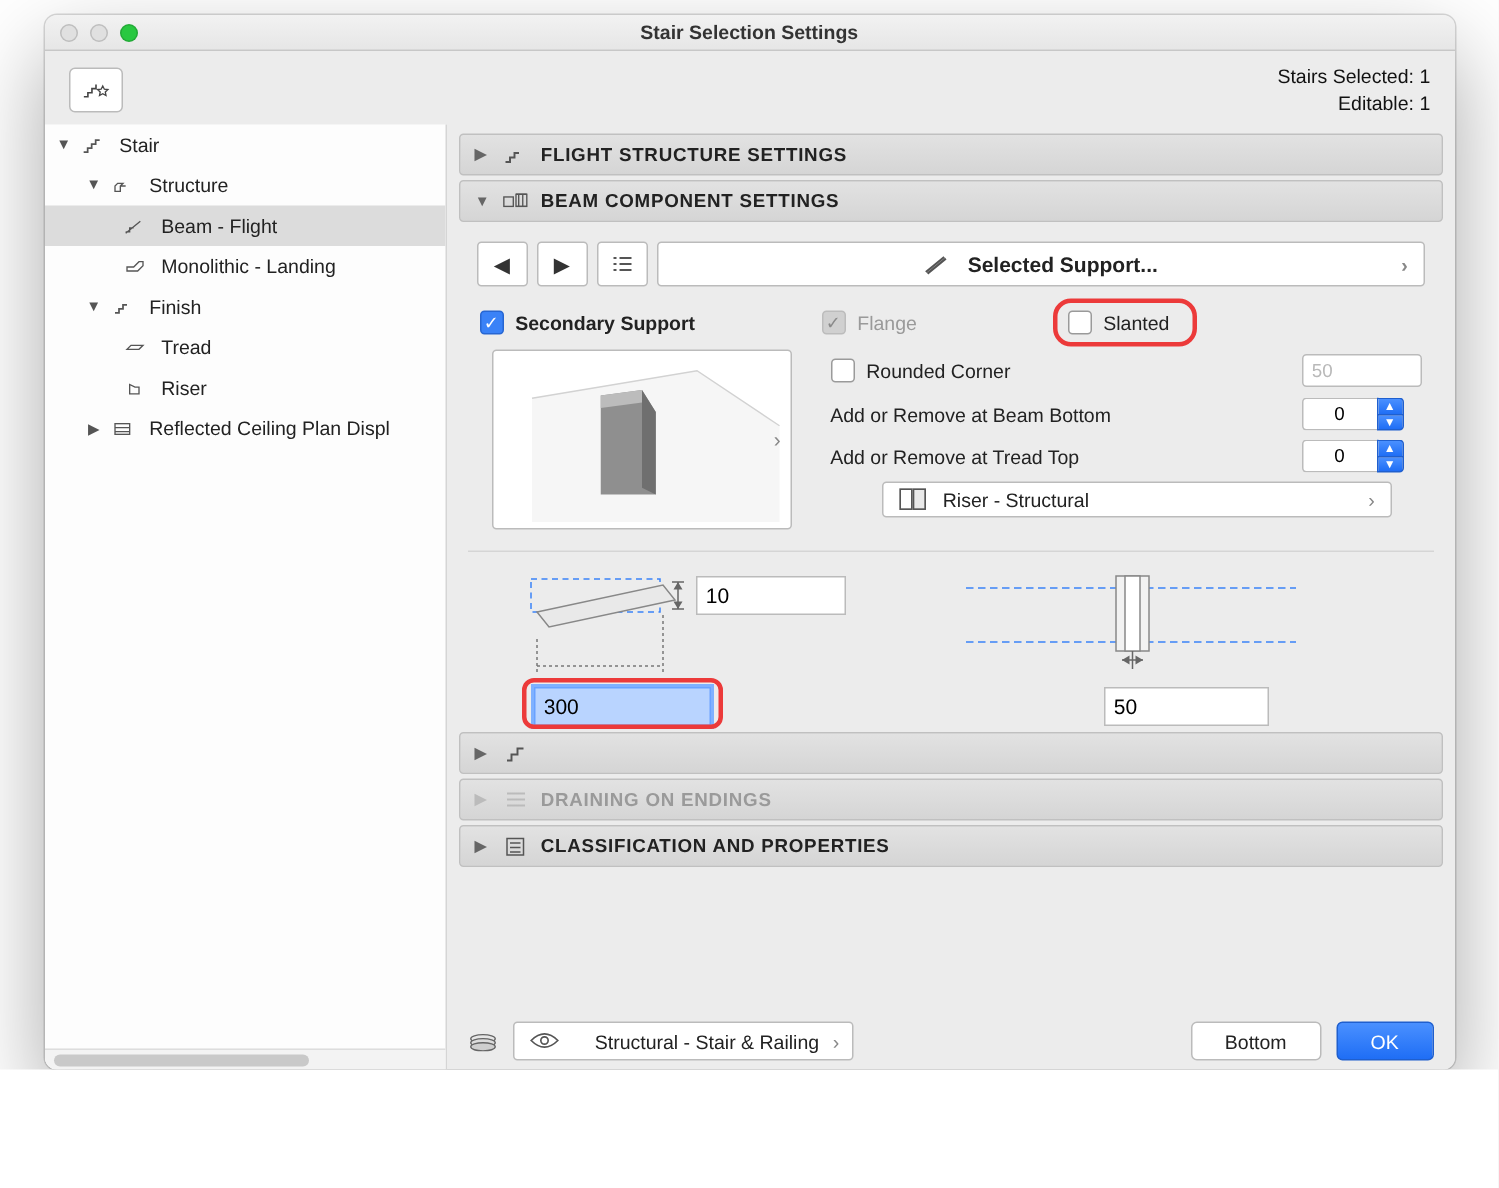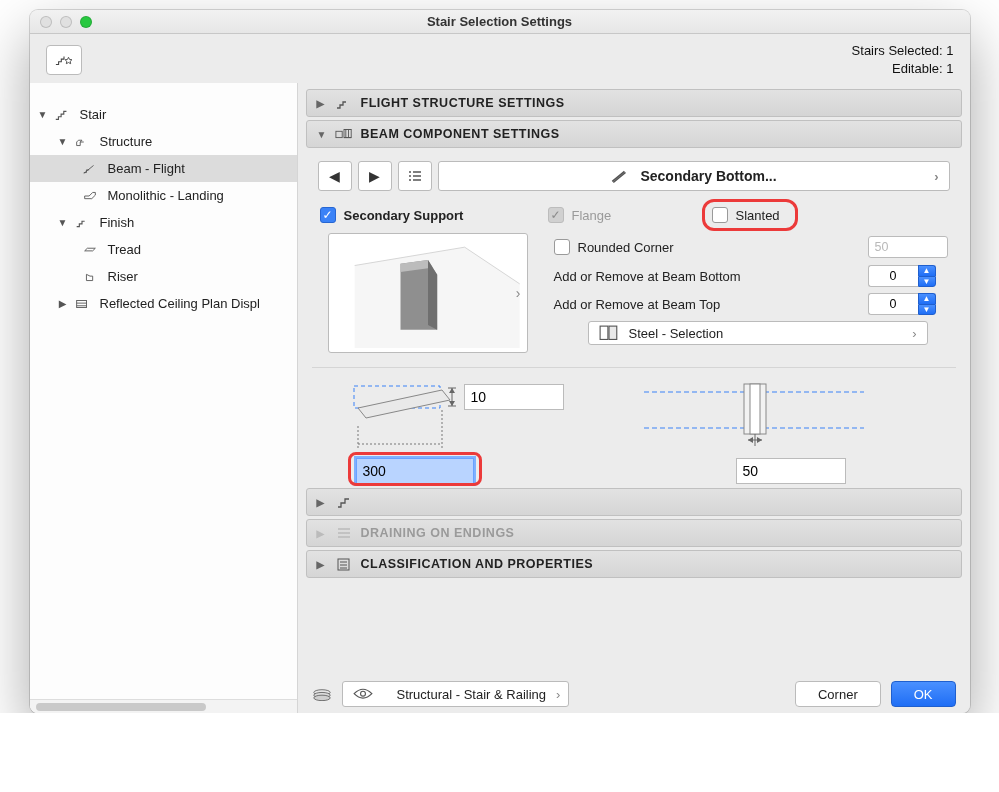--- a/index.html
+++ b/index.html
@@ -42,21 +42,21 @@
 
   
   .main-split { display:flex; height: 630px; }
 
   
   .sidebar {
     width: 268px; flex: 0 0 268px;
     background: #fdfdfd;
     border-right: 1px solid #d5d5d5;
     display:flex; flex-direction:column;
-    padding-top: 18px;
+    padding-top: 0;
   }
   .tree { flex:1; overflow:auto; font-size:13px; }
   .tree ul { list-style:none; margin:0; padding:0; }
   .tree li { white-space: nowrap; }
   .row { display:flex; align-items:center; height:27px; padding-left: 8px; gap: 4px; }
   .row.selected { background:#dcdcdc; }
   .disclosure { width:10px; display:inline-block; color:#555; font-size:10px; text-align:center; }
   .disclosure.closed::before { content:"▶"; }
   .disclosure.open::before { content:"▼"; }
   .row .label { margin-left: 4px; }
@@ -326,21 +326,21 @@
             <svg width="16" height="14" viewBox="0 0 16 14">
                 <path d="M2 3h2M6 3h8M2 7h2M6 7h8M2 11h2M6 11h8" stroke="#555" stroke-width="1.4"></path>
               </svg>
           </div>
           <div class="btn name">
             <span class="mini">
                 <svg viewBox="0 0 18 14">
                   <path d="M2 12 L13 3 M3 13 L14 4" stroke="#555" stroke-width="1.3"></path>
                 </svg>
               </span>
-            <span>Secondary Bottom...</span>
+            <span>Selected Support...</span>
             <span class="chev">›</span>
           </div>
         </div>
 
         <div style="position:relative;">
         <div class="options-row">
 
           <div style="width:216px">
             <div class="checkbox-line">
               <div class="chk checked"></div>
@@ -380,38 +380,38 @@
 
               <span class="param-label">Add or Remove at Beam Bottom</span>
               <div class="stepper">
                 <input value="0" style="">
                 <div class="buttons">
                       <span>▲</span>
                       <span>▼</span>
                     </div>
               </div>
 
-              <span class="param-label">Add or Remove at Beam Top</span>
+              <span class="param-label">Add or Remove at Tread Top</span>
               <div class="stepper">
                 <input value="0" style="">
                 <div class="buttons">
                       <span>▲</span>
                       <span>▼</span>
                     </div>
               </div>
             </div>
 
             <div class="material-dropdown" style="margin-left:40px; width: calc(100% - 60px);">
               <span class="mini">
                     <svg viewBox="0 0 18 14">
                       <rect x="1" y="1" width="7" height="12" stroke="#555" fill="none"></rect>
                       <rect x="9" y="1" width="7" height="12" stroke="#555" fill="#e9e9e9"></rect>
                     </svg>
                   </span>
-              <span>Steel - Selection</span>
+              <span>Riser - Structural</span>
               <span class="chev">›</span>
             </div>
           </div>
         </div>
         </div>
 
         <hr style="border:none;border-top:1px solid #d5d5d5;margin:14px 0 4px 0">
 
         <div class="dim-strip">
           <div style="position:relative; width:250px;">
@@ -486,21 +486,21 @@
               <svg viewBox="0 0 18 12">
                 <path d="M1 6 Q9 -2 17 6 Q9 14 1 6 Z" fill="none" stroke="#555"></path>
                 <circle cx="9" cy="6" r="2.2" fill="none" stroke="#555"></circle>
               </svg>
             </span>
           <span>Structural - Stair &amp; Railing</span>
           <span class="chev">›</span>
         </div>
         <div class="push"></div>
         <div class="dlg-btn">
-            <span>Corner</span>
+            <span>Bottom</span>
           </div>
         <div class="dlg-btn primary">
             <span>OK</span>
           </div>
       </div>
 
     </div>
 
   </div>
 

